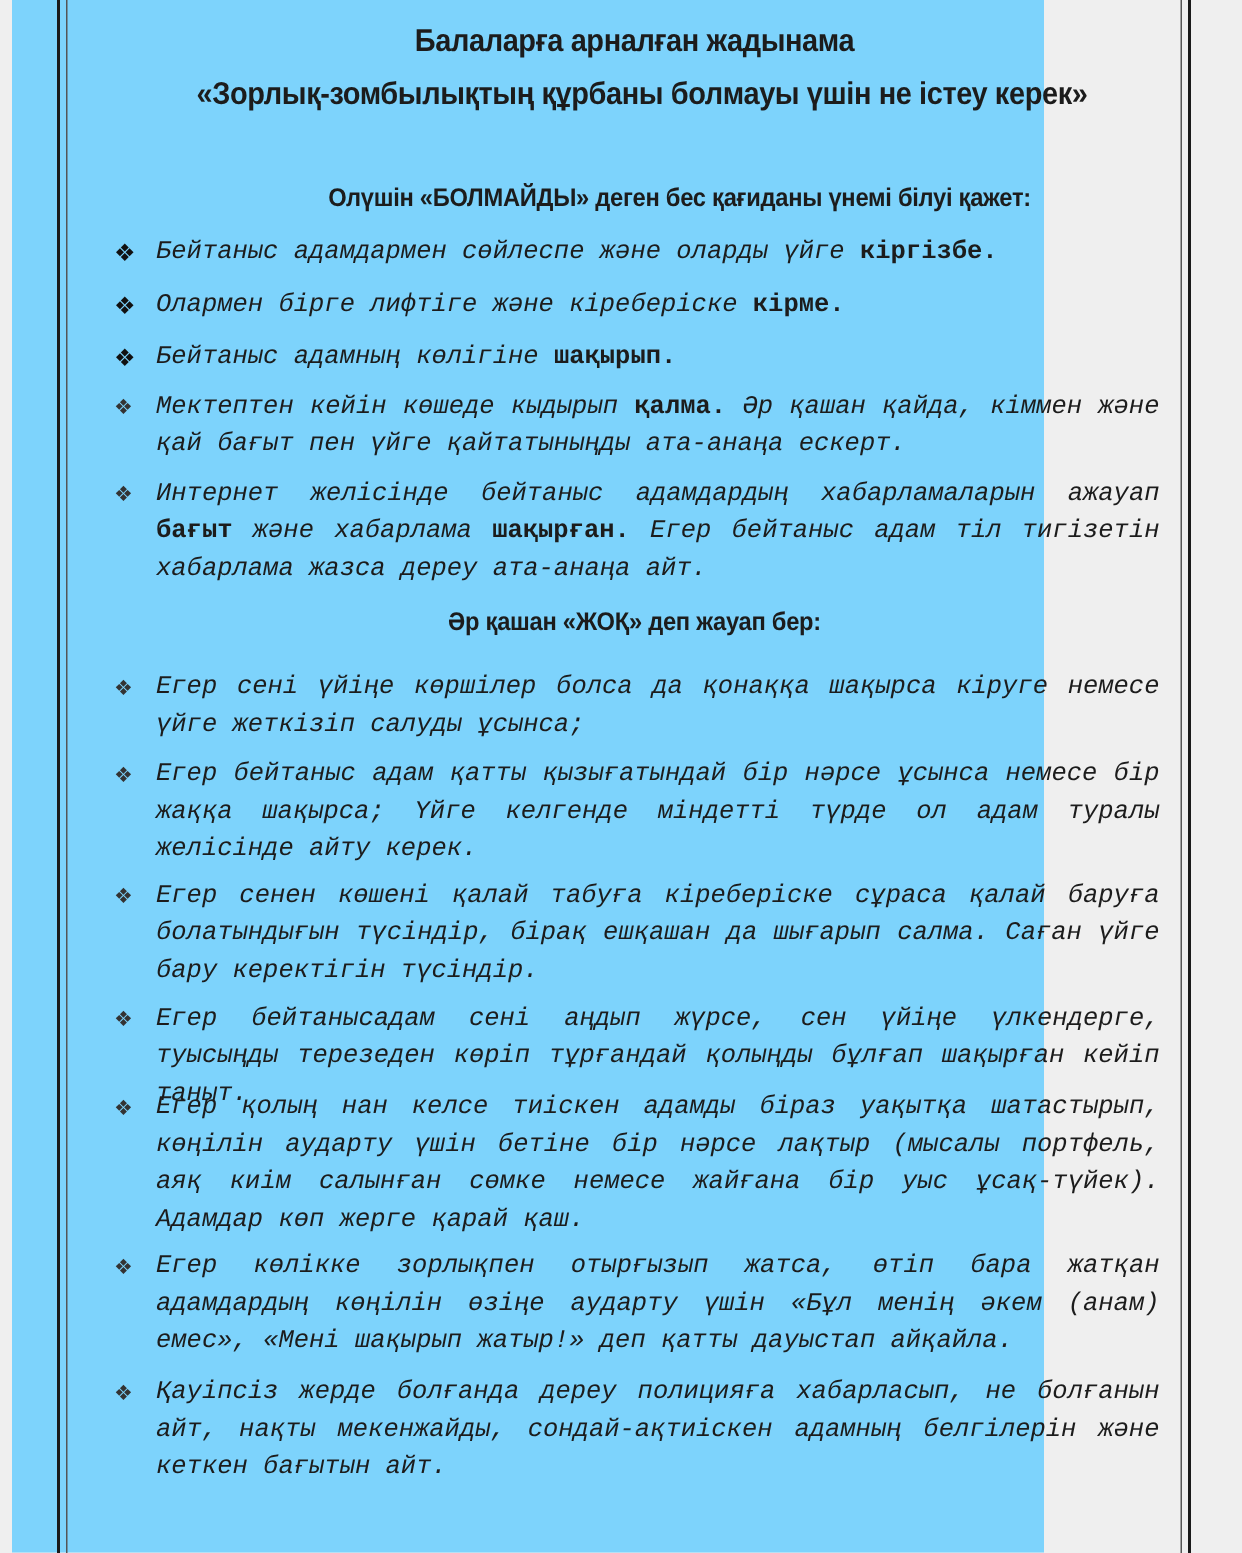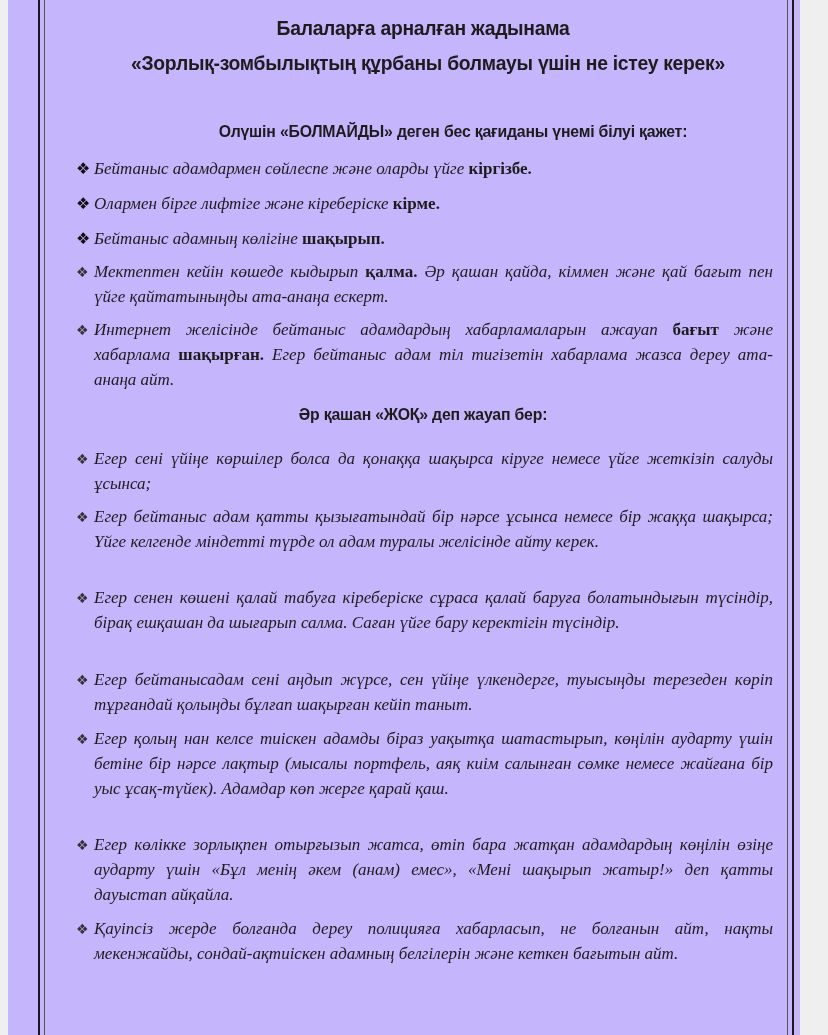--- a/index.html
+++ b/index.html
@@ -7,23 +7,23 @@
       padding: 0;
       width: 828px;
       height: 1035px;
       background: #efefef;
       overflow: hidden;
     }
     .page {
       position: absolute;
       left: 8px;
       top: 0;
-      width: 792px;
+      width: 688px;
       height: 1035px;
-      background: #c4b5fd;
+      background: #7dd3fc;
     }
     .frame-outer {
       position: absolute;
       left: 30px;
       top: -4px;
       width: 756px;
       height: 1045px;
       border-left: 2px solid #1a1a1a;
       border-right: 2px solid #1a1a1a;
       box-sizing: border-box;
@@ -102,21 +102,22 @@
       font-family: "DejaVu Sans", sans-serif;
       color: #111;
     }
     .item .bullet.hollow {
       color: #333;
       font-size: 14px;
       top: 1px;
     }
     .item .text {
       display: block;
-      margin-left: 18px;
+      margin-left: 28px;
+      font-family: Liberation Mono, monospace;
     }
     .item b {
       font-style: normal;
       font-weight: bold;
     }
   </style>
 </head>
 <body>
 
 <div class="page">

